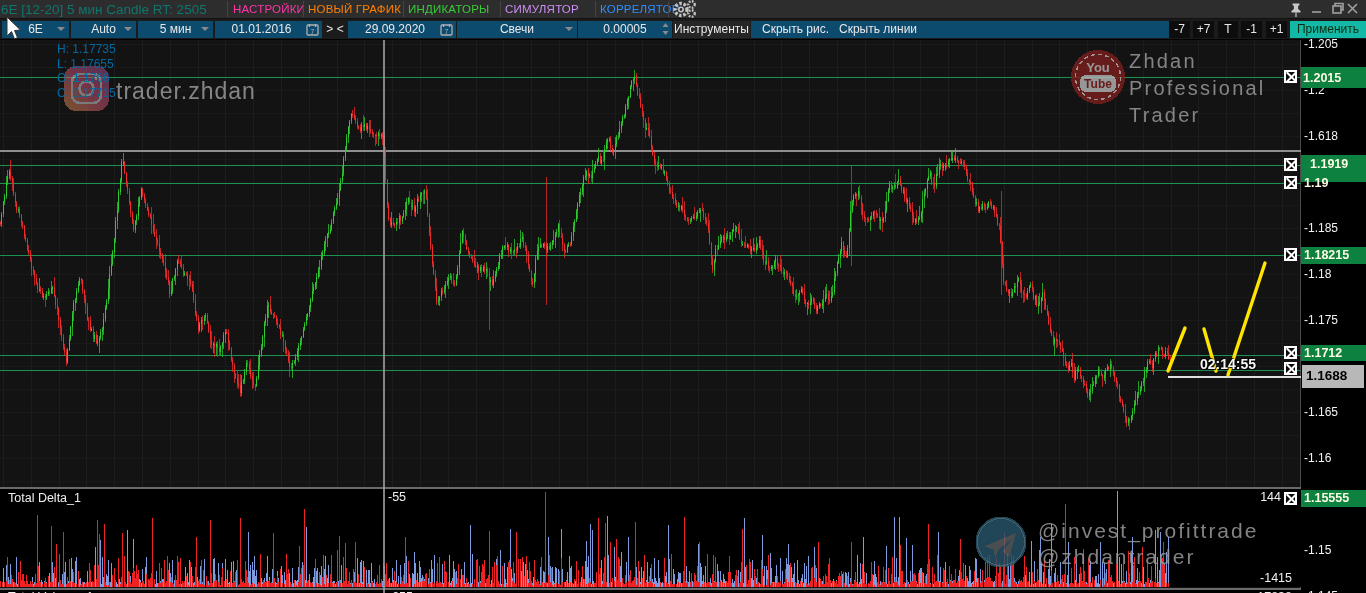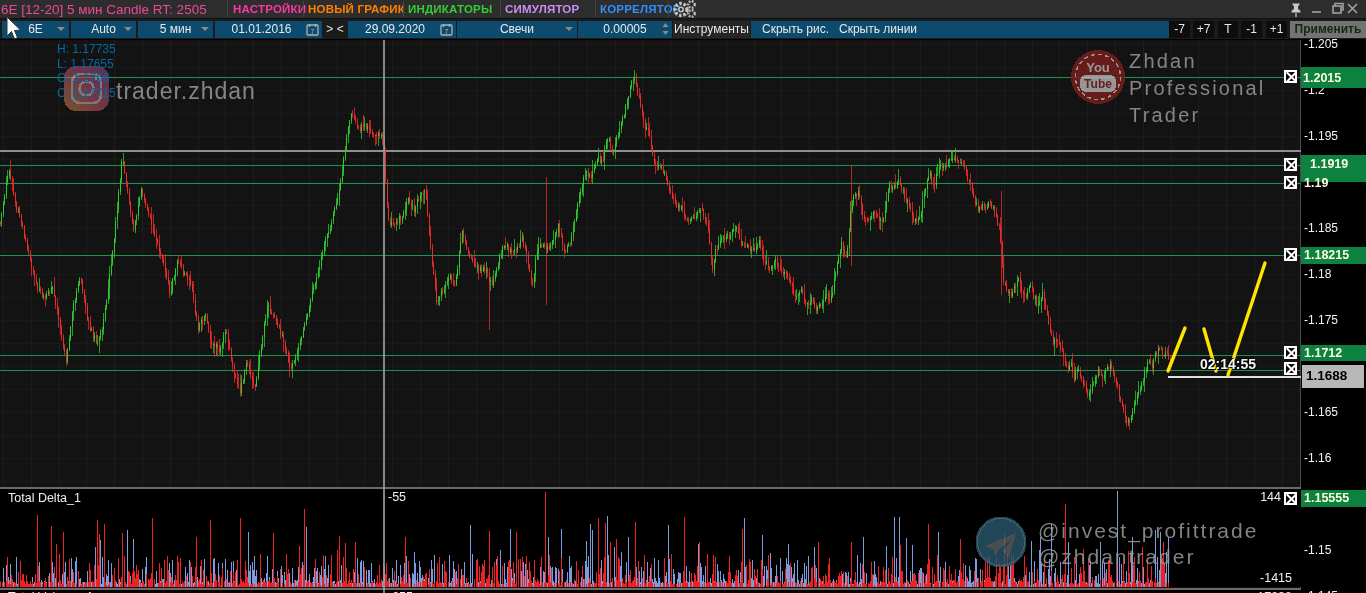--- a/index.html
+++ b/index.html
@@ -1,18 +1,18 @@
 <!DOCTYPE html>
 <html><head><meta charset="utf-8"><style>
 *{margin:0;padding:0;box-sizing:border-box}
 body{width:1366px;height:593px;overflow:hidden;background:#000;font-family:"Liberation Sans",sans-serif;position:relative}
 .abs{position:absolute;white-space:nowrap}
 #tb1{position:absolute;left:0;top:0;width:1366px;height:19px;background:#2d2d2d;border-bottom:1px solid #111}
 #tb2{position:absolute;left:0;top:19px;width:1366px;height:20px;background:#1b1b1b}
-.mi{position:absolute;top:3px;font-size:11.5px;font-weight:bold;letter-spacing:0.2px}
+.mi{position:absolute;top:3px;font-size:11.5px;font-weight:normal;letter-spacing:0.2px}
 .sep1{position:absolute;top:1px;width:1px;height:16px;background:#454545}
 .box{position:absolute;top:21px;height:17px;background:#0c4a6e;color:#e8e8e8;font-size:12px;line-height:16px;text-align:center}
 .arr{position:absolute;right:4px;top:6px;width:0;height:0;border-left:4px solid transparent;border-right:4px solid transparent;border-top:4px solid #8a8a8a}
 .axlab{position:absolute;left:1304px;color:#f2f2f2;font-size:12px;height:12px;line-height:12px}
 .gbox{position:absolute;left:1301px;width:65px;background:#0d8140;color:#fdfce0;font-size:12.5px;font-weight:bold}
 .cb{position:absolute;width:13px;height:13px;background:#0a0a0a;border:2px solid #fff}
 .cb:before{content:"";position:absolute;left:-1px;top:3.5px;width:13px;height:1.5px;background:#fff;transform:rotate(45deg)}
 .cb:after{content:"";position:absolute;left:-1px;top:3.5px;width:13px;height:1.5px;background:#fff;transform:rotate(-45deg)}
 .ohlc{position:absolute;left:57px;color:#0369a1;font-size:12px}
 .wmtext{color:#9a9a9a;opacity:0.85}
@@ -72,21 +72,21 @@
 <rect x="1080" y="75" width="36" height="17" rx="6" fill="#b9b9b9"></rect>
 <text x="1098" y="88" font-family="Liberation Sans, sans-serif" font-size="12" font-weight="bold" fill="#7d1f1f" text-anchor="middle">Tube</text>
 </g>
 <g opacity="0.8">
 <circle cx="1001" cy="542" r="25.5" fill="#2a586e"></circle>
 <circle cx="1001" cy="542" r="23.5" fill="none" stroke="#9fb4ba" stroke-width="0.8" opacity="0.5"></circle>
 <path d="M985 546l31-13-7 25-6-7 9-12-13 10-4 9-1-8z" fill="#5d6265"></path>
 </g>
 </svg>
 <div id="tb1"></div>
-<div class="abs" style="left:1px;top:2px;font-size:13.5px;color:#ec4899">6E [12-20] 5 мин Candle RT: 2505</div>
+<div class="abs" style="left:1px;top:2px;font-size:13.5px;color:#0f766e">6E [12-20] 5 мин Candle RT: 2505</div>
 <div class="mi" style="left:233px;color:#ff35a6">НАСТРОЙКИ</div>
 <div class="mi" style="left:308px;color:#ff8000">НОВЫЙ ГРАФИК</div>
 <div class="mi" style="left:408px;color:#35cc35">ИНДИКАТОРЫ</div>
 <div class="mi" style="left:505px;color:#cf8ef5">СИМУЛЯТОР</div>
 <div class="mi" style="left:600px;color:#2e8fff">КОРРЕЛЯТОР</div>
 <div class="sep1" style="left:227px"></div>
 <div class="sep1" style="left:303px"></div>
 <div class="sep1" style="left:403px"></div>
 <div class="sep1" style="left:500px"></div>
 <div class="sep1" style="left:595px"></div>
@@ -129,31 +129,31 @@
       <path d="M4.5 1l3 4h-6z" fill="#8a8a8a"></path>
       <path d="M4.5 13l-3-4h6z" fill="#8a8a8a"></path>
     </svg></div>
 <div class="box" style="left:673px;width:77px;background:#262626">Инструменты</div>
 <div class="box" style="left:751px;width:436px;text-align:left;padding-left:11px">Скрыть рис.&nbsp;&nbsp;&nbsp;Скрыть линии</div>
 <div class="box" style="left:1169px;width:21px;background:#0d0d0d">-7</div>
 <div class="box" style="left:1193px;width:21px;background:#0d0d0d">+7</div>
 <div class="box" style="left:1218px;width:20px;background:#0d0d0d">T</div>
 <div class="box" style="left:1241px;width:21px;background:#0d0d0d">-1</div>
 <div class="box" style="left:1266px;width:21px;background:#0d0d0d">+1</div>
-<div class="box" style="left:1290px;width:76px;background:#737373;color:#0d2b0d;font-weight:bold">Применить</div>
+<div class="box" style="left:1290px;width:76px;background:#14b8a6;color:#0d2b0d;font-weight:normal">Применить</div>
 <div class="ohlc" style="top:42px">H: 1.17735</div>
 <div class="ohlc" style="top:57px">L: 1.17655</div>
 <div class="ohlc" style="top:71px">O: 1.1766</div>
 <div class="ohlc" style="top:86px">C: 1.17715</div>
 <div class="abs wmtext" style="left:116px;top:78px;font-size:23px;letter-spacing:1px">trader.zhdan</div>
 <div class="abs wmtext" style="left:1129px;top:48px;font-size:20px;letter-spacing:2.2px;line-height:27px">Zhdan<br>Professional<br>Trader</div>
 <div class="abs wmtext" style="left:1038px;top:518px;font-size:21px;letter-spacing:2px;line-height:25.5px">@invest_profittrade<br>@zhdantrader</div>
 <div class="axlab" style="top:38px">-1.205</div>
 <div class="axlab" style="top:84px">-1.2</div>
-<div class="axlab" style="top:130px">-1.195</div>
+<div class="axlab" style="top:130px">-1.618</div>
 <div class="axlab" style="top:222px">-1.185</div>
 <div class="axlab" style="top:268px">-1.18</div>
 <div class="axlab" style="top:314px">-1.175</div>
 <div class="axlab" style="top:406px">-1.165</div>
 <div class="axlab" style="top:452px">-1.16</div>
 <div class="axlab" style="top:544px">-1.15</div>
 <div class="axlab" style="top:590px">-1.145</div>
 <div class="gbox" style="top:67px;height:21px;padding:4px 0 0 2px">1.2015</div>
 <div class="gbox" style="top:155px;height:27px;padding:2px 0 0 9px">1.1919</div>
 <div class="gbox" style="top:247px;height:17px;padding:1px 0 0 3px">1.18215</div>

